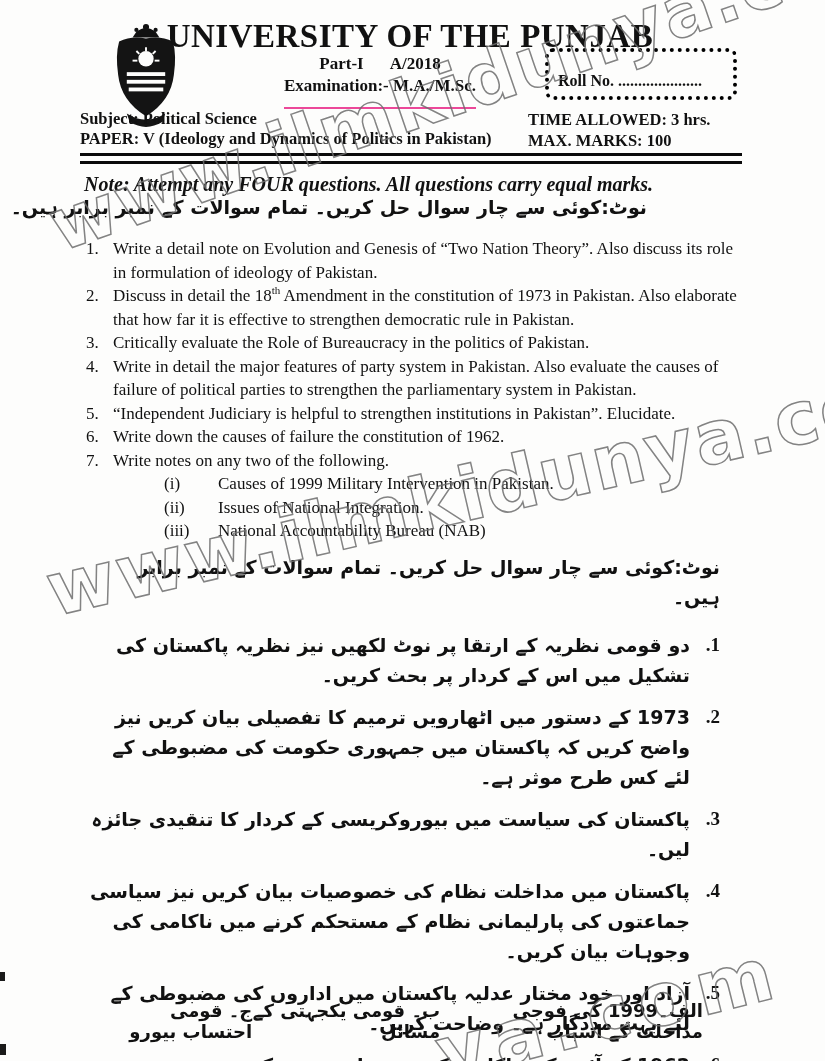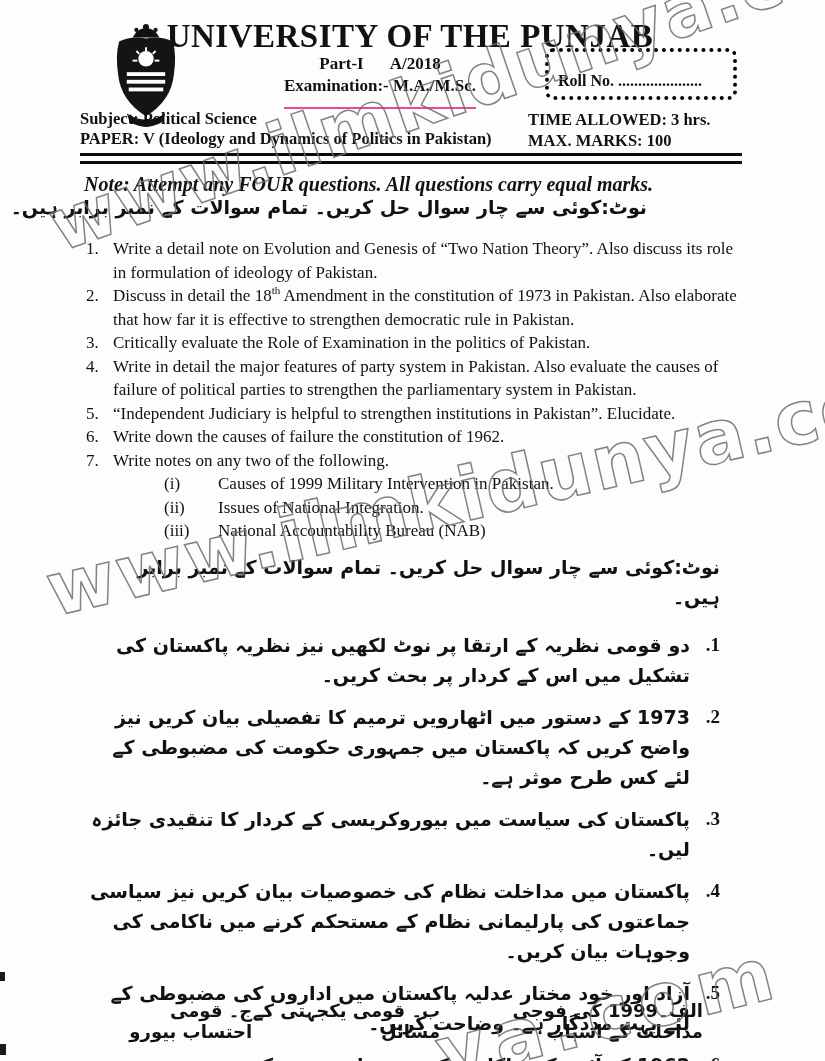--- a/index.html
+++ b/index.html
@@ -147,21 +147,21 @@
     <div class="q-row">
       <span class="q-num">1.</span>
       <span class="q-text">Write a detail note on Evolution and Genesis of “Two Nation Theory”. Also discuss its role in formulation of ideology of Pakistan.</span>
     </div>
     <div class="q-row">
       <span class="q-num">2.</span>
       <span class="q-text"><span>Discuss in detail the 18</span><sup>th</sup><span> Amendment in the constitution of 1973 in Pakistan. Also elaborate that how far it is effective to strengthen democratic rule in Pakistan.</span></span>
     </div>
     <div class="q-row">
       <span class="q-num">3.</span>
-      <span class="q-text">Critically evaluate the Role of Examination in the politics of Pakistan.</span>
+      <span class="q-text">Critically evaluate the Role of Bureaucracy in the politics of Pakistan.</span>
     </div>
     <div class="q-row">
       <span class="q-num">4.</span>
       <span class="q-text">Write in detail the major features of party system in Pakistan. Also evaluate the causes of failure of political parties to strengthen the parliamentary system in Pakistan.</span>
     </div>
     <div class="q-row">
       <span class="q-num">5.</span>
       <span class="q-text">“Independent Judiciary is helpful to strengthen institutions in Pakistan”. Elucidate.</span>
     </div>
     <div class="q-row">

